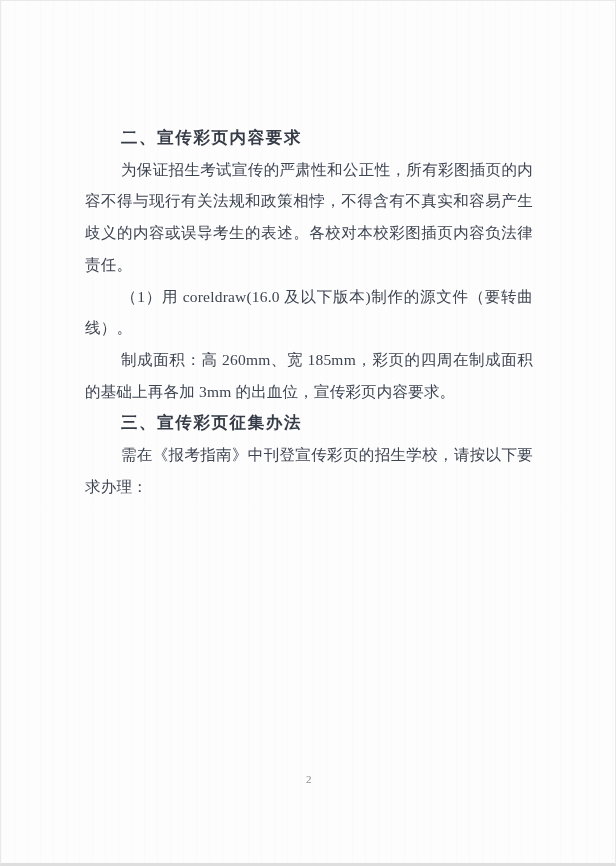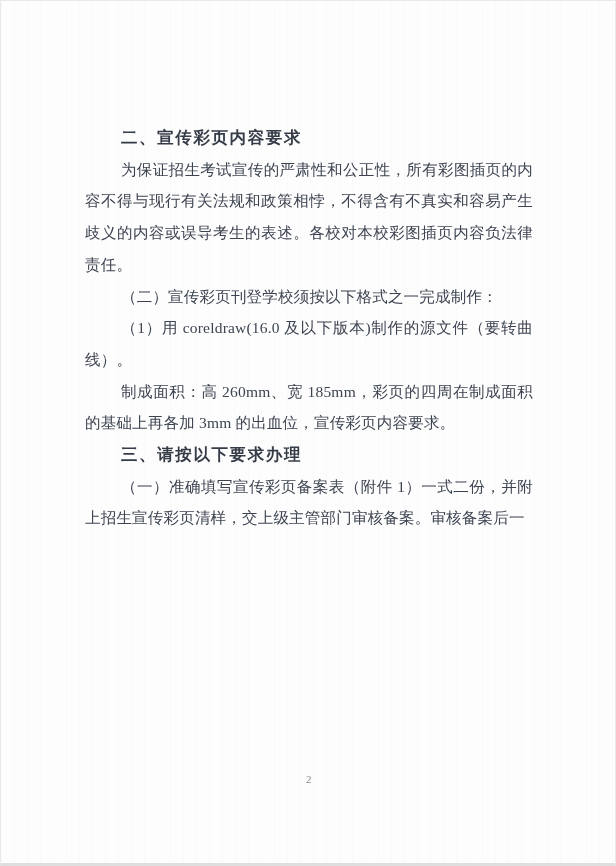--- a/index.html
+++ b/index.html
@@ -58,20 +58,19 @@
     letter-spacing: 0.5px;
   }
 </style>
 </head>
 <body>
 
 <div class="page">
   <div class="content">
     <p class="heading">二、宣传彩页内容要求</p>
     <p class="body">为保证招生考试宣传的严肃性和公正性，所有彩图插页的内容不得与现行有关法规和政策相悖，不得含有不真实和容易产生歧义的内容或误导考生的表述。各校对本校彩图插页内容负法律责任。</p>
-    <p class="body">（二）宣传彩页刊登学校须按以下格式之一完成制作：</p>
     <p class="body">（1）用 coreldraw(16.0 及以下版本)制作的源文件（要转曲线）。</p>
     <p class="body">制成面积：高 260mm、宽 185mm，彩页的四周在制成面积的基础上再各加 3mm 的出血位，宣传彩页内容要求。</p>
-    <p class="heading">三、请按以下要求办理</p>
-    <p class="body">（一）准确填写宣传彩页备案表（附件 1）一式二份，并附上招生宣传彩页清样，交上级主管部门审核备案。审核备案后一</p>
+    <p class="heading">三、宣传彩页征集办法</p>
+    <p class="body">需在《报考指南》中刊登宣传彩页的招生学校，请按以下要求办理：</p>
   </div>
   <div class="pagenum">2</div>
 </div>
 
 </body></html>

